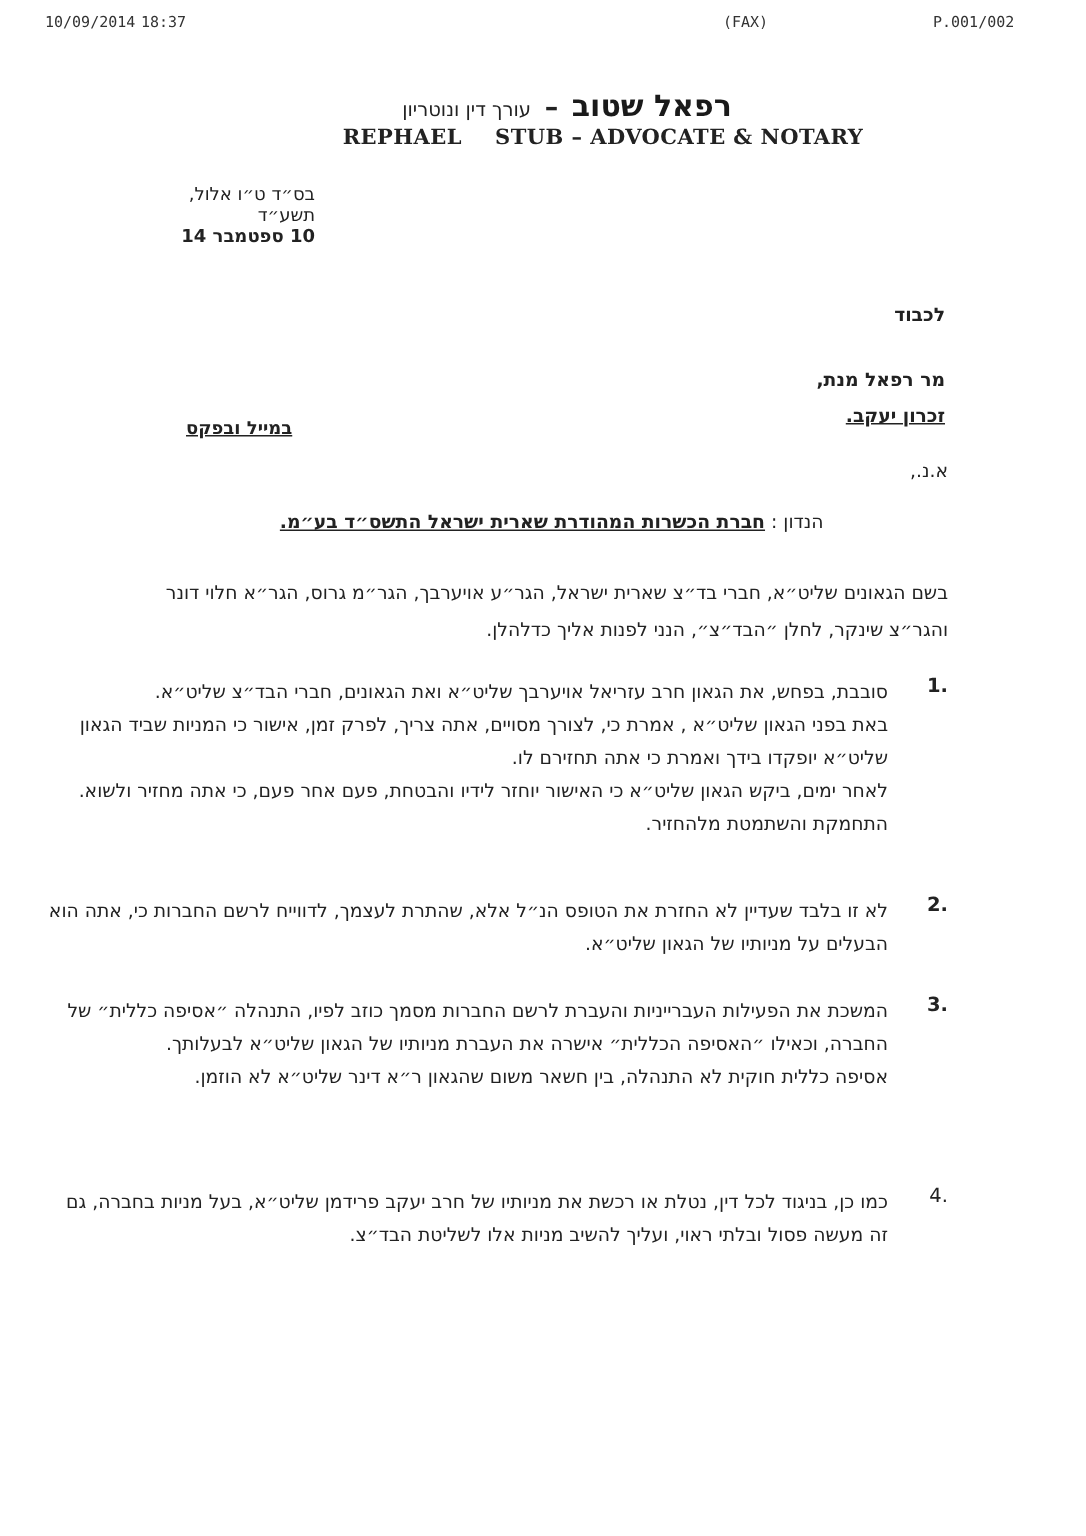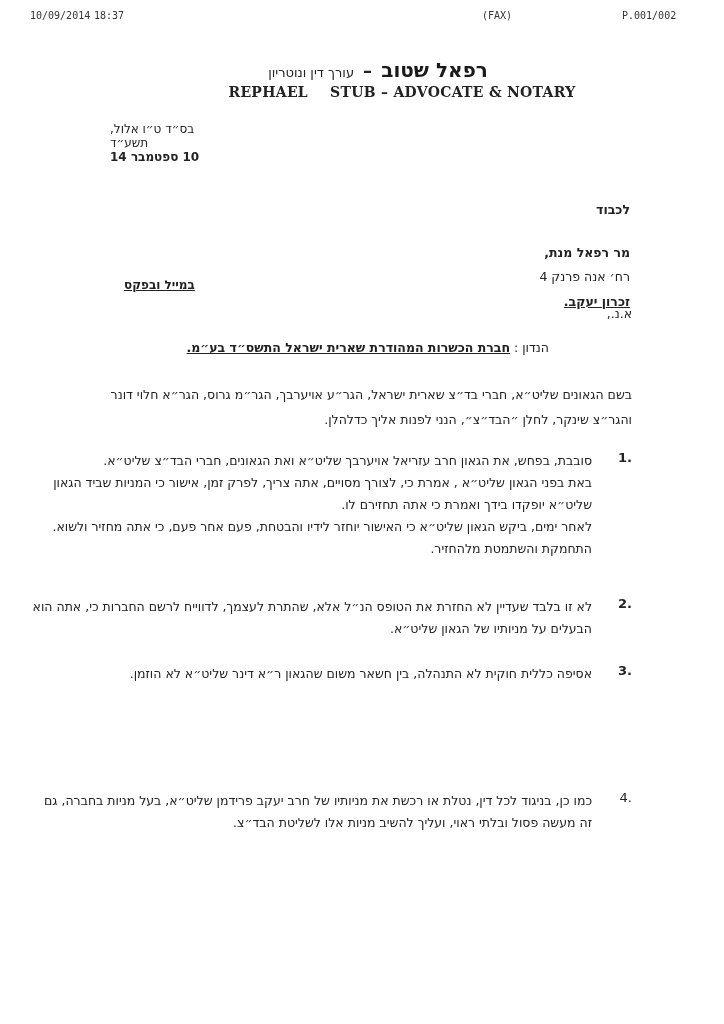--- a/index.html
+++ b/index.html
@@ -15,21 +15,21 @@
   .fax-page { position: absolute; left: 622px; top: 0; }
 
   .letterhead-he { position: absolute; top: 58px; left: 16px; width: 724px; text-align: center; direction: rtl; }
   .lh-name { font-family: "DejaVu Sans", sans-serif; font-weight: bold; font-size: 20px; color: #1a1a1a; }
   .lh-dash { font-weight: bold; font-size: 18px; margin: 0 4px; }
   .lh-title { font-size: 13px; color: #222; }
   .letterhead-en { position: absolute; top: 84px; left: 0; width: 724px; text-align: center;
     font-family: "DejaVu Serif", serif; font-weight: bold; font-size: 14px; letter-spacing: 0.3px; color: #222; padding-left: 40px; }
   .letterhead-en .gap { display: inline-block; width: 22px; }
 
-  .date-block { position: absolute; top: 122px; left: 110px; width: 100px; direction: rtl; text-align: left;
+  .date-block { position: absolute; top: 122px; left: 110px; width: 100px; direction: rtl; text-align: right;
     font-size: 12px; line-height: 14px; color: #222; }
   .date-block .greg { font-weight: bold; }
 
   .addressee { position: absolute; top: 180px; right: 94px; width: 200px; direction: rtl; text-align: right;
     font-size: 12.5px; line-height: 24.5px; color: #222; }
   .addressee .bold { font-weight: bold; margin-top: 18px; }
   .addressee .ul { font-weight: bold; text-decoration: underline; }
 
   .delivery { position: absolute; top: 278px; left: 124px; direction: rtl;
     font-size: 12px; font-weight: bold; text-decoration: underline; color: #222; }
@@ -71,21 +71,20 @@
 </div>
 
 <div class="date-block">
   <div>בס״ד ט״ו אלול, תשע״ד</div>
   <div class="greg">10 ספטמבר 14</div>
 </div>
 
 <div class="addressee">
   <div class="bold">לכבוד</div>
   <div class="bold">מר רפאל מנת,</div>
-  <div>רח׳ אנה פרנק 4</div>
   <div><span class="ul">זכרון יעקב.</span></div>
 </div>
 
 <div class="delivery">במייל ובפקס</div>
 
 <div class="salutation">א.נ.,</div>
 
 <div class="subject">
   <span>הנדון :</span>
   <span class="subj-text">חברת הכשרות המהודרת שארית ישראל התשס״ד בע״מ.</span>
@@ -105,20 +104,21 @@
 <div class="item item2">
   <div class="item-num">.2</div>
   <div class="item-body b">
     <div>לא זו בלבד שעדיין לא החזרת את הטופס הנ״ל אלא, שהתרת לעצמך, לדווייח לרשם החברות כי, אתה הוא הבעלים על מניותיו של הגאון שליט״א.</div>
   </div>
 </div>
 
 <div class="item item3">
   <div class="item-num">.3</div>
   <div class="item-body b">
+    <div>המשכת את הפעילות העברייניות והעברת לרשם החברות מסמך כוזב לפיו, התנהלה ״אסיפה כללית״ של החברה, וכאילו ״האסיפה הכללית״ אישרה את העברת מניותיו של הגאון שליט״א לבעלותך.</div>
     <div>אסיפה כללית חוקית לא התנהלה, בין חשאר משום שהגאון ר״א דינר שליט״א לא הוזמן.</div>
   </div>
 </div>
 
 <div class="item item4">
   <div class="item-num">.4</div>
   <div class="item-body">
     <div>כמו כן, בניגוד לכל דין, נטלת או רכשת את מניותיו של חרב יעקב פרידמן שליט״א, בעל מניות בחברה, גם זה מעשה פסול ובלתי ראוי, ועליך להשיב מניות אלו לשליטת הבד״צ.</div>
   </div>
 </div>

